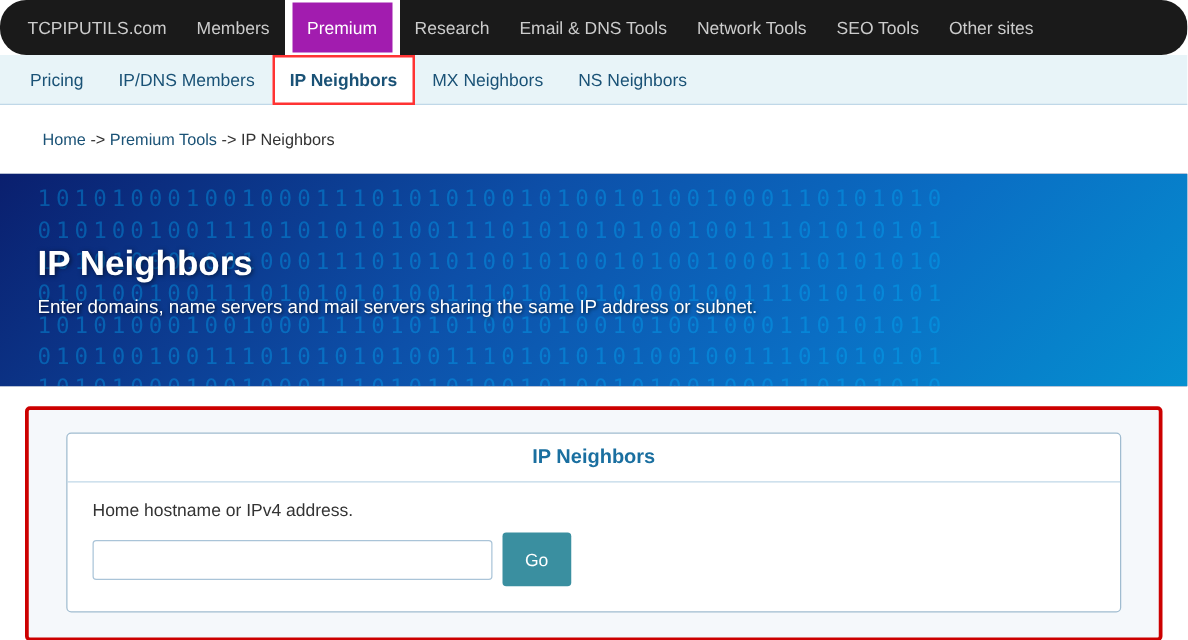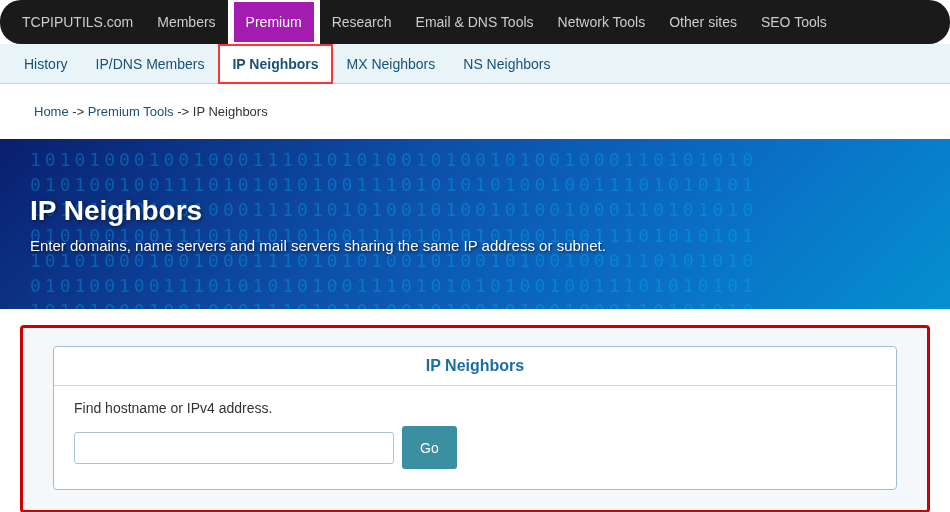--- a/index.html
+++ b/index.html
@@ -172,26 +172,26 @@
 </head>
 <body>
 
 <nav class="top-nav">
   <a href="#">TCPIPUTILS.com</a>
   <a href="#">Members</a>
   <a href="#" class="active">Premium</a>
   <a href="#">Research</a>
   <a href="#">Email &amp; DNS Tools</a>
   <a href="#">Network Tools</a>
+  <a href="#">SEO Tools</a>
   <a href="#">Other sites</a>
-  <a href="#">SEO Tools</a>
 </nav>
 
 <nav class="sub-nav">
-  <a href="#">History</a>
+  <a href="#">Pricing</a>
   <a href="#">IP/DNS Members</a>
   <a href="#" class="active">IP Neighbors</a>
   <a href="#">MX Neighbors</a>
   <a href="#">NS Neighbors</a>
 </nav>
 
 <div class="breadcrumb">
   <a href="#">Home</a>
   <span> -&gt; </span>
   <a href="#">Premium Tools</a>
@@ -211,20 +211,20 @@
     1010100010010001110101010010100101001000110101010<br>
   </div>
   <h1>IP Neighbors</h1>
   <p>Enter domains, name servers and mail servers sharing the same IP address or subnet.</p>
 </div>
 
 <div class="tool-card-wrapper">
   <div class="tool-card">
     <div class="tool-card-title">IP Neighbors</div>
     <div class="tool-card-body">
-      <p>Find hostname or IPv4 address.</p>
+      <p>Home hostname or IPv4 address.</p>
       <div class="tool-card-input-row">
         <input type="text" value="" placeholder="" style="">
         <button>Go</button>
       </div>
     </div>
   </div>
 </div>
 
 </body></html>

